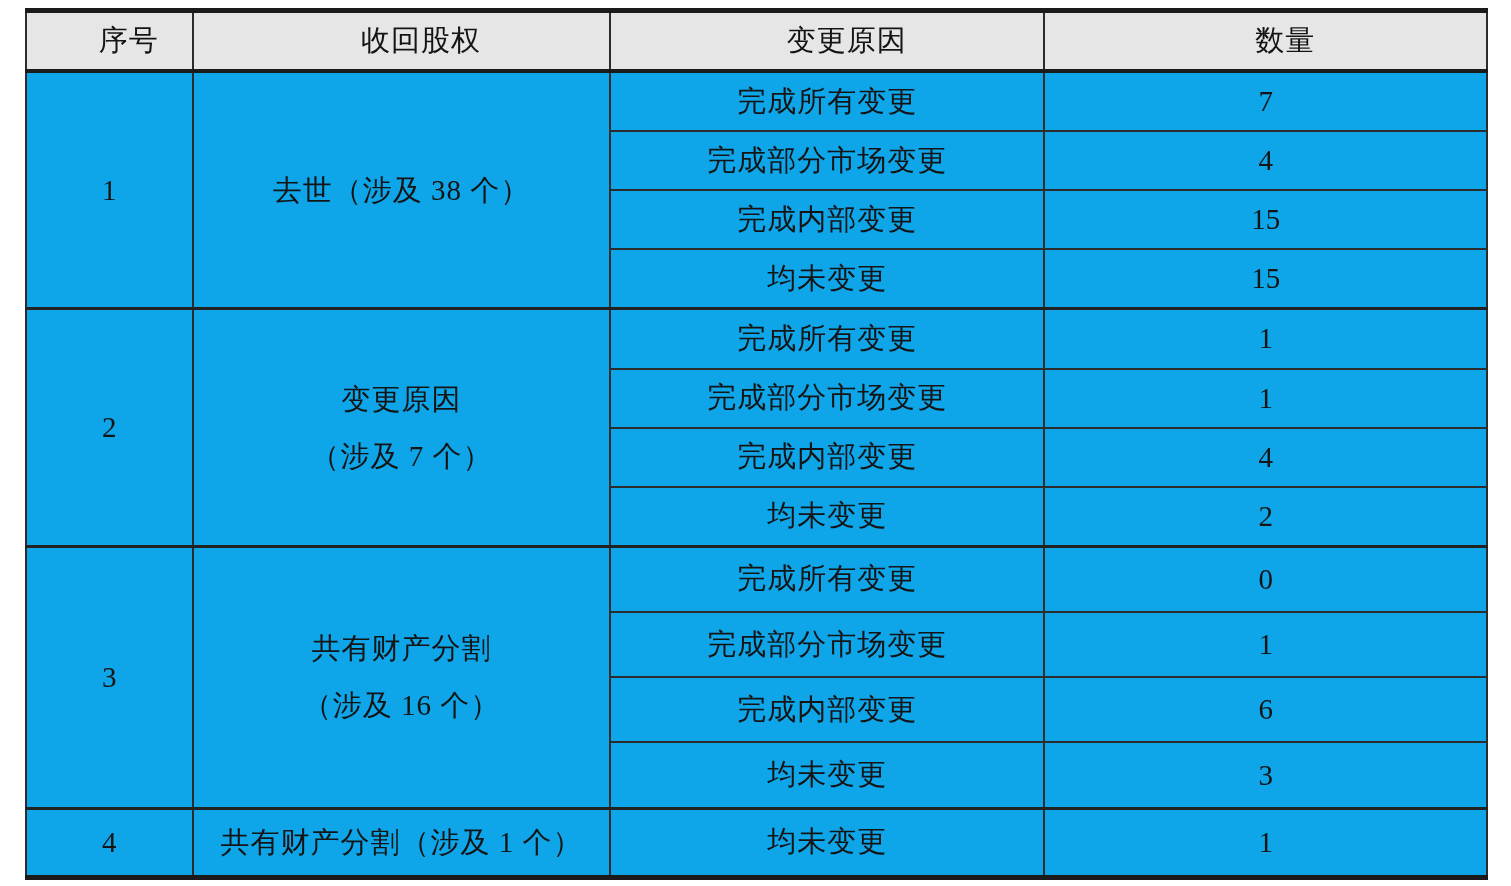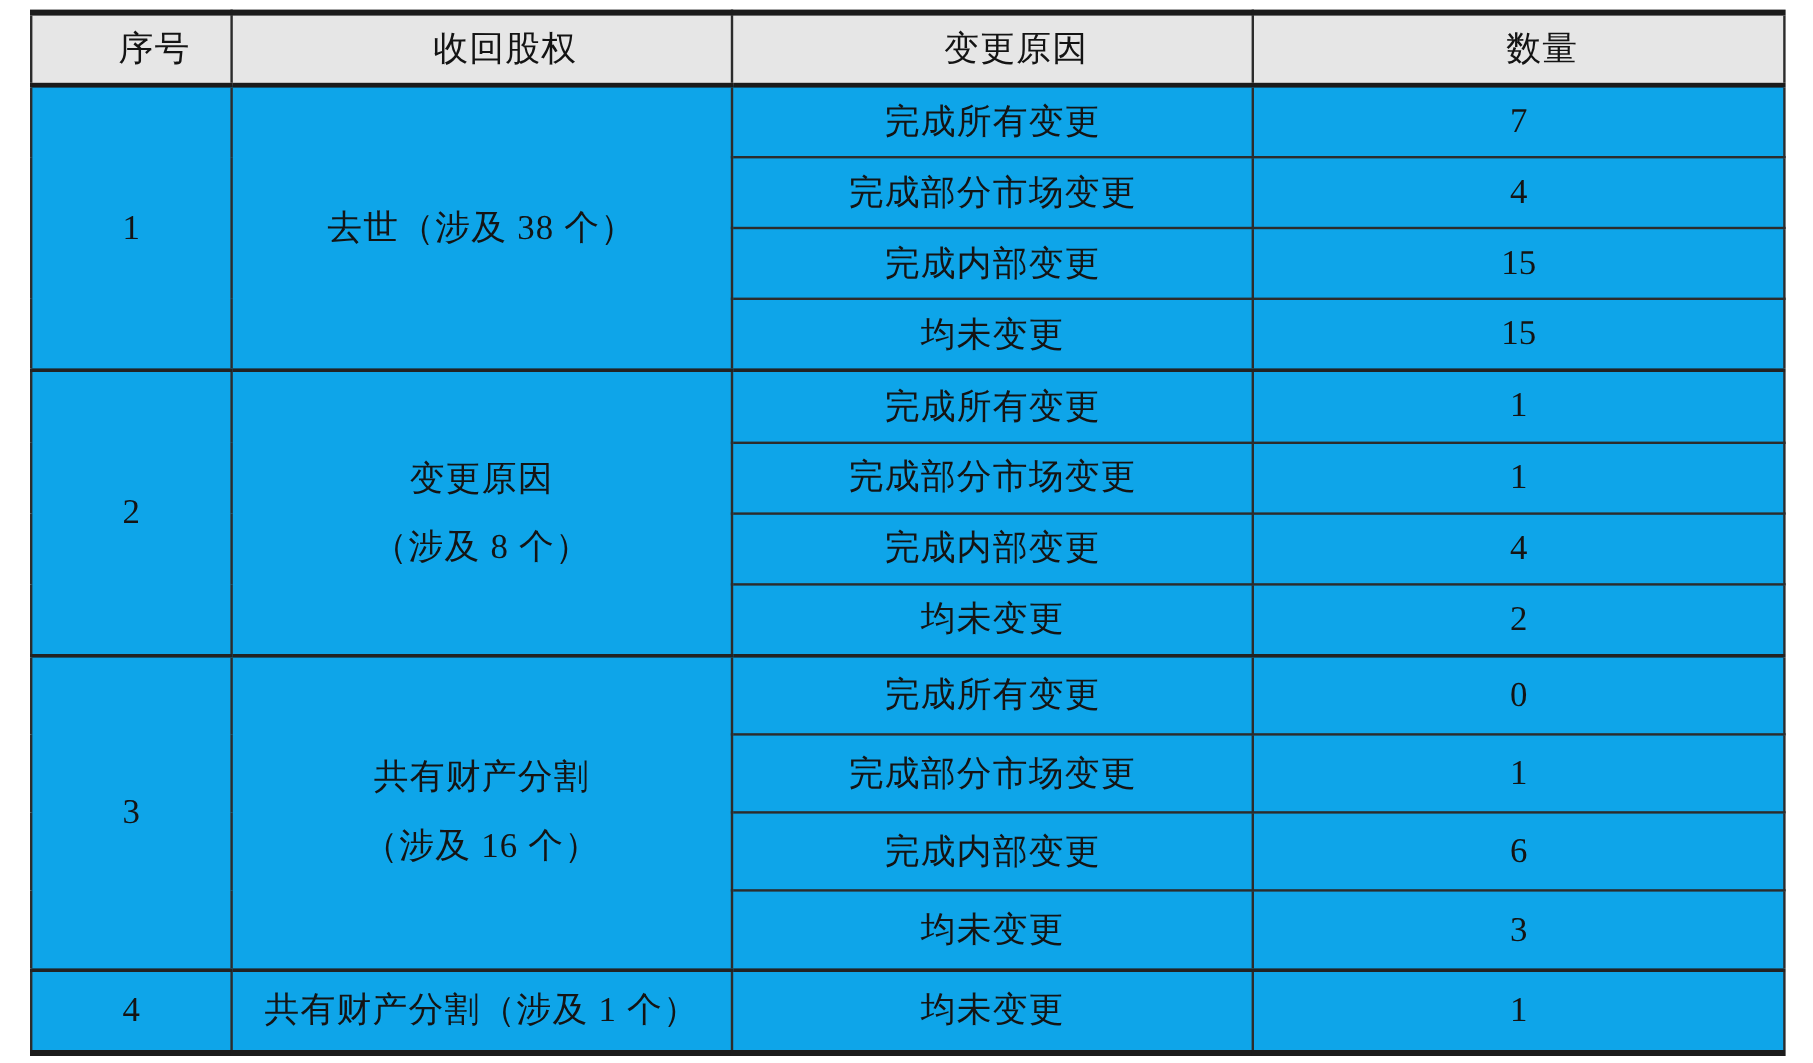--- a/index.html
+++ b/index.html
@@ -94,21 +94,21 @@
         <td>均未变更</td>
         <td class="num">15</td>
       </tr>
     </tbody>
 
     <tbody class="g2">
       <tr class="group-start">
         <td rowspan="4" class="num">2</td>
         <td rowspan="4">
           <div class="reason-line">变更原因</div>
-          <div class="reason-line">（涉及 8 个）</div>
+          <div class="reason-line">（涉及 7 个）</div>
         </td>
         <td>完成所有变更</td>
         <td class="num">1</td>
       </tr>
       <tr>
         <td>完成部分市场变更</td>
         <td class="num">1</td>
       </tr>
       <tr>
         <td>完成内部变更</td>

